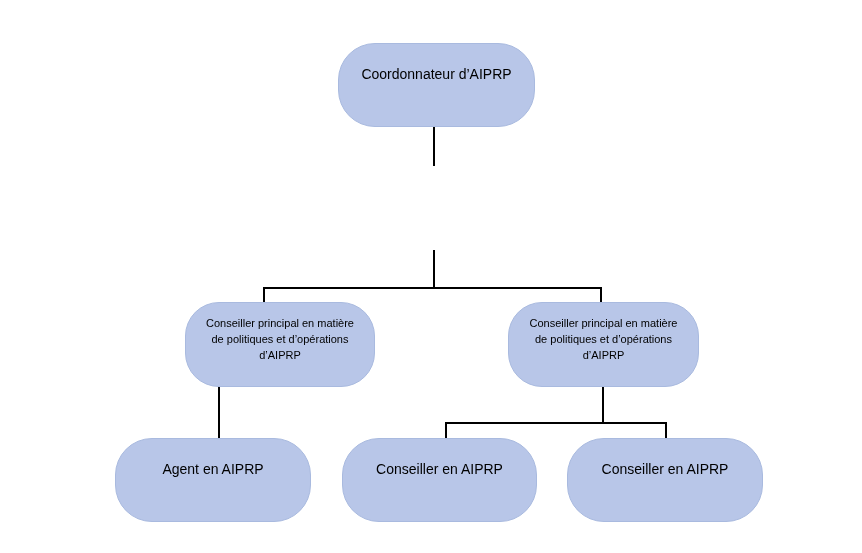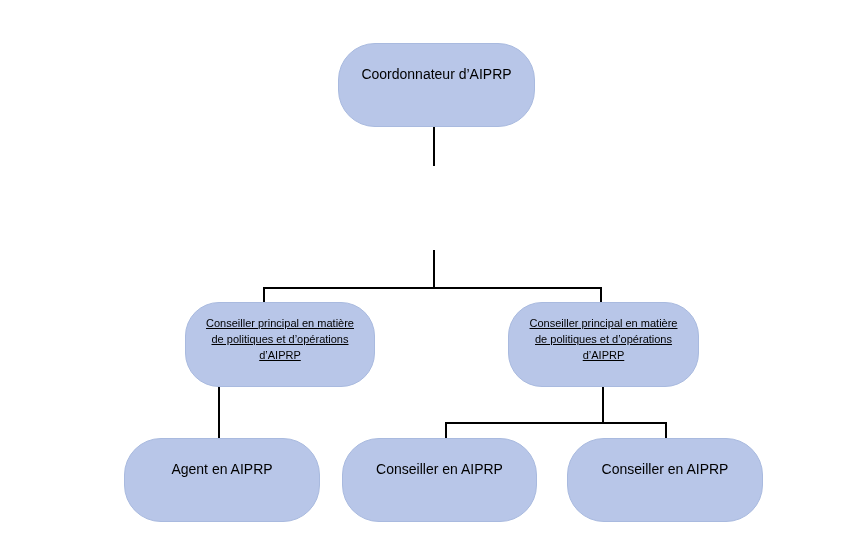--- a/index.html
+++ b/index.html
@@ -34,21 +34,21 @@
   }
   .node.single{
     font-size:14px;
     padding-top:22px;
   }
   .node.multi{
     font-size:11px;
     line-height:16px;
     padding-top:12px;
   }
-  .node .line{display:block;text-decoration:underline;}
+  .node .line{display:block;}
   .node-label{display:block;}
 </style>
 </head>
 <body>
 
 <div class="canvas">
 
   <div class="conn v" style="left:433px;top:126px;height:40px;"></div>
 
   <div class="conn v" style="left:433px;top:250px;height:38px;"></div>
@@ -73,21 +73,21 @@
     <span class="line">de politiques et d’opérations</span>
     <span class="line">d’AIPRP</span>
   </div>
 
   <div class="node multi" style="left:508px;top:302px;width:191px;height:85px;border-radius:34px;">
     <span class="line">Conseiller principal en matière</span>
     <span class="line">de politiques et d’opérations</span>
     <span class="line">d’AIPRP</span>
   </div>
 
-  <div class="node single" style="left:124px;top:438px;width:196px;height:84px;">
+  <div class="node single" style="left:115px;top:438px;width:196px;height:84px;">
     <span class="node-label">Agent en AIPRP</span>
   </div>
 
   <div class="node single" style="left:342px;top:438px;width:195px;height:84px;">
     <span class="node-label">Conseiller en AIPRP</span>
   </div>
 
   <div class="node single" style="left:567px;top:438px;width:196px;height:84px;">
     <span class="node-label">Conseiller en AIPRP</span>
   </div>

